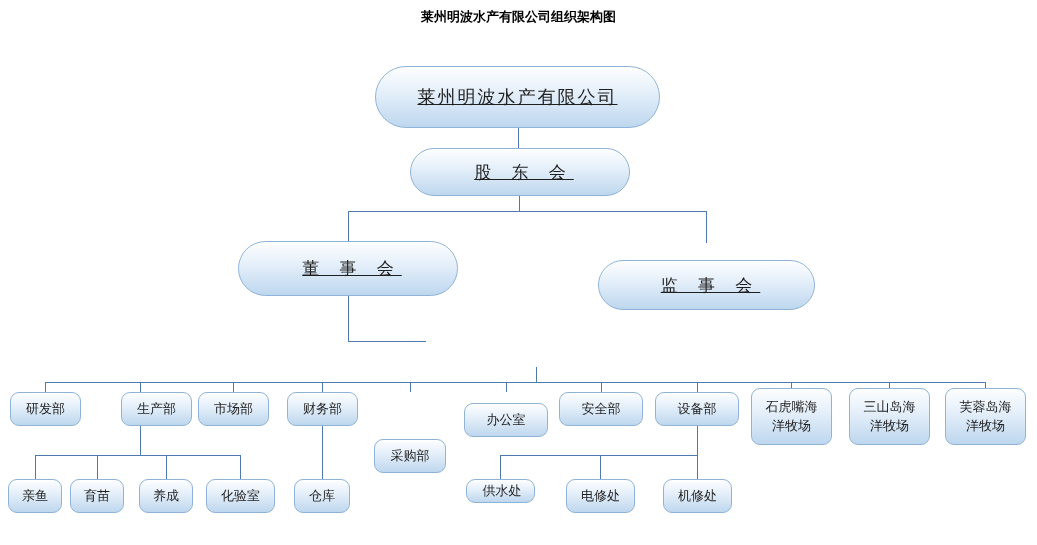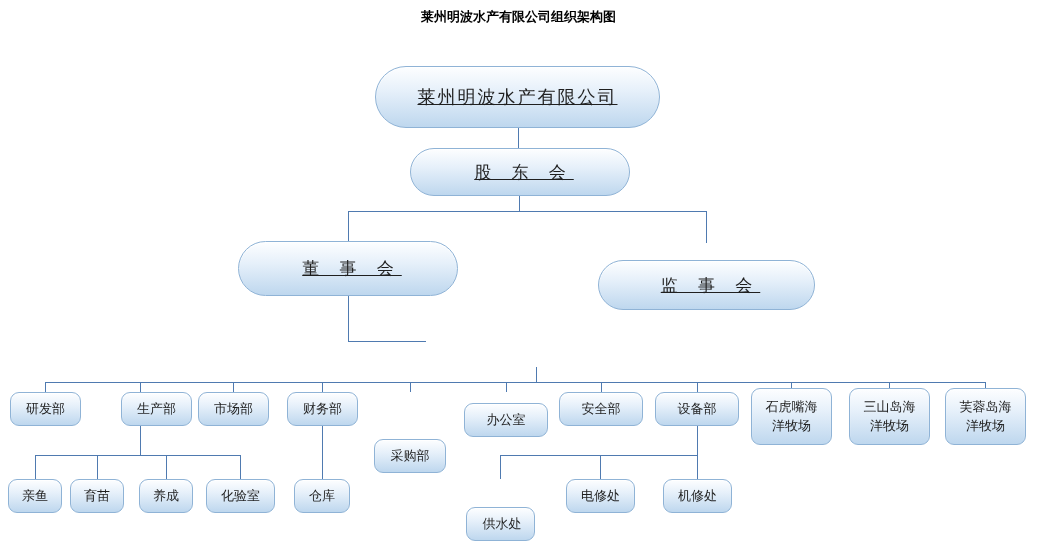--- a/index.html
+++ b/index.html
@@ -132,21 +132,21 @@
     <span>养成</span>
   </div>
   <div class="node box" style="left:206px;top:479px;width:69px;height:34px;">
     <span>化验室</span>
   </div>
 
   <div class="node box" style="left:294px;top:479px;width:56px;height:34px;">
     <span>仓库</span>
   </div>
 
-  <div class="node box" style="left:466px;top:507px;width:69px;height:34px;padding-left:7px;">
+  <div class="node box" style="left:466px;top:479px;width:69px;height:24px;padding-left:7px;">
     <span>供水处</span>
   </div>
   <div class="node box" style="left:566px;top:479px;width:69px;height:34px;">
     <span>电修处</span>
   </div>
   <div class="node box" style="left:663px;top:479px;width:69px;height:34px;">
     <span>机修处</span>
   </div>
 
 </div>

